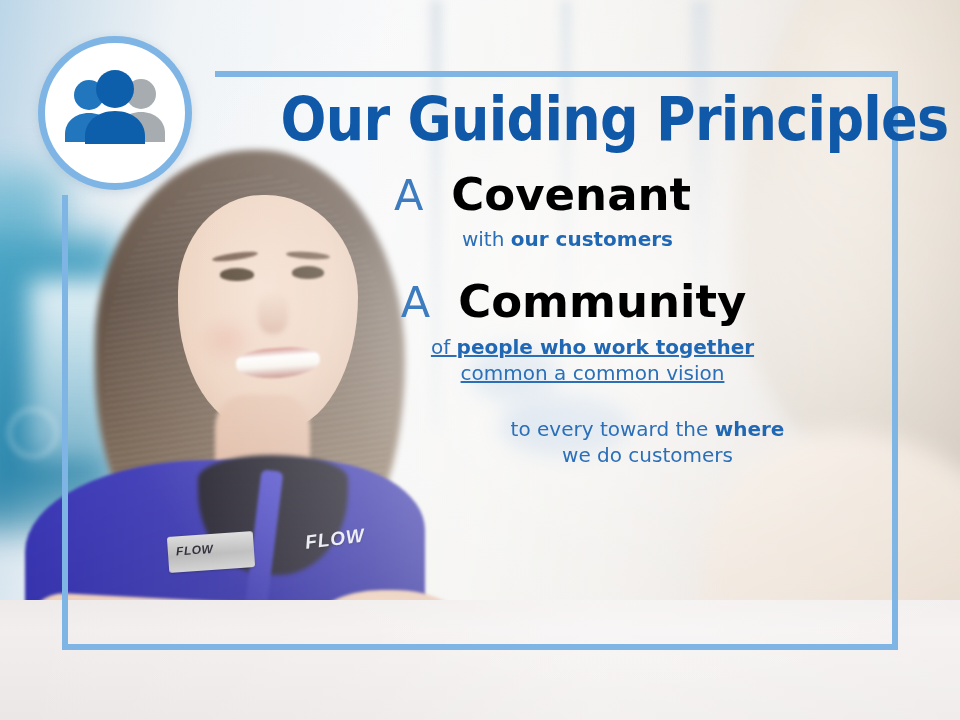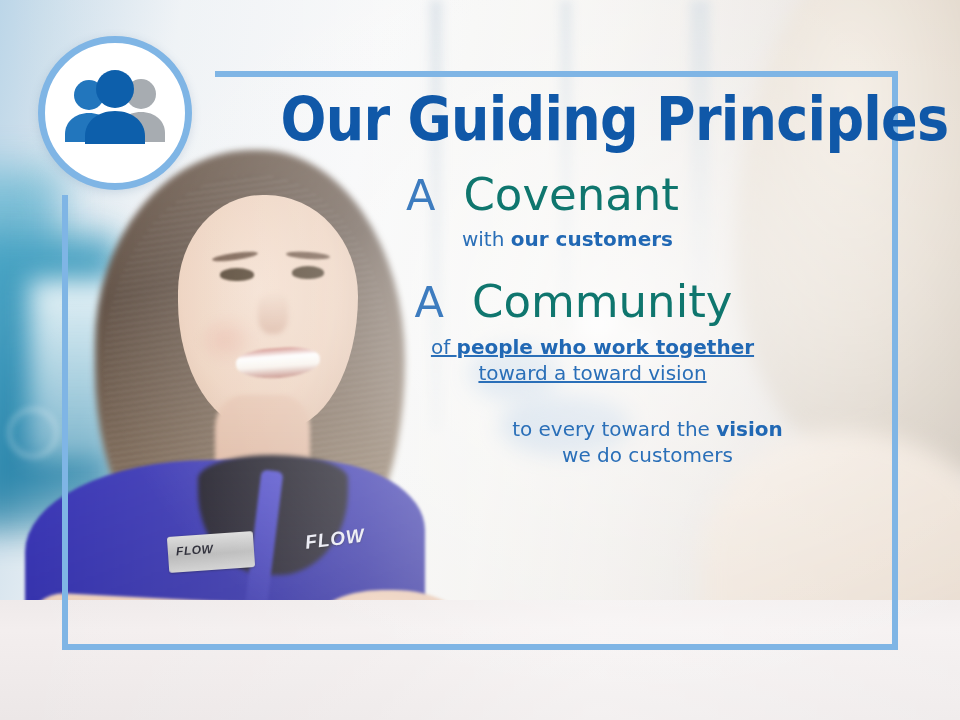--- a/index.html
+++ b/index.html
@@ -322,21 +322,21 @@
     font-size: 45px;
     line-height: 1.05;
     color: #2a6fb8;
     white-space: nowrap;
   }
   .p-head .art {
     font-weight: normal;
     color: #3d7cbf;
     font-size: 43px;
   }
-  .p-head .kw { font-weight: normal; color: #0f766e; }
+  .p-head .kw { font-weight: bold; color: #000000; }
 
   .p-sub {
     font-family: "DejaVu Sans", sans-serif;
     font-size: 20px;
     line-height: 1.30;
     color: #2a6fb8;
     margin-top: 8px;
   }
   .p-sub b { font-weight: bold; color: #2168b4; }
 
@@ -446,29 +446,29 @@
     <div class="principle p2">
       <div class="p-head">
         <span class="art">A&nbsp;</span>
         <span class="kw">Community</span>
       </div>
       <div class="p-sub">
         <div>
           <span>of </span><b>people who work together</b>
         </div>
         <div>
-          <span>toward a toward vision</span>
+          <span>common a common vision</span>
         </div>
       </div>
     </div>
 
     <div class="principle p3">
       <div class="p-sub">
         <div>
-          <span>to every toward the </span><b>vision</b>
+          <span>to every toward the </span><b>where</b>
         </div>
         <div>
           <span>we do customers</span>
         </div>
       </div>
     </div>
 
   </div>
 </div>
 

